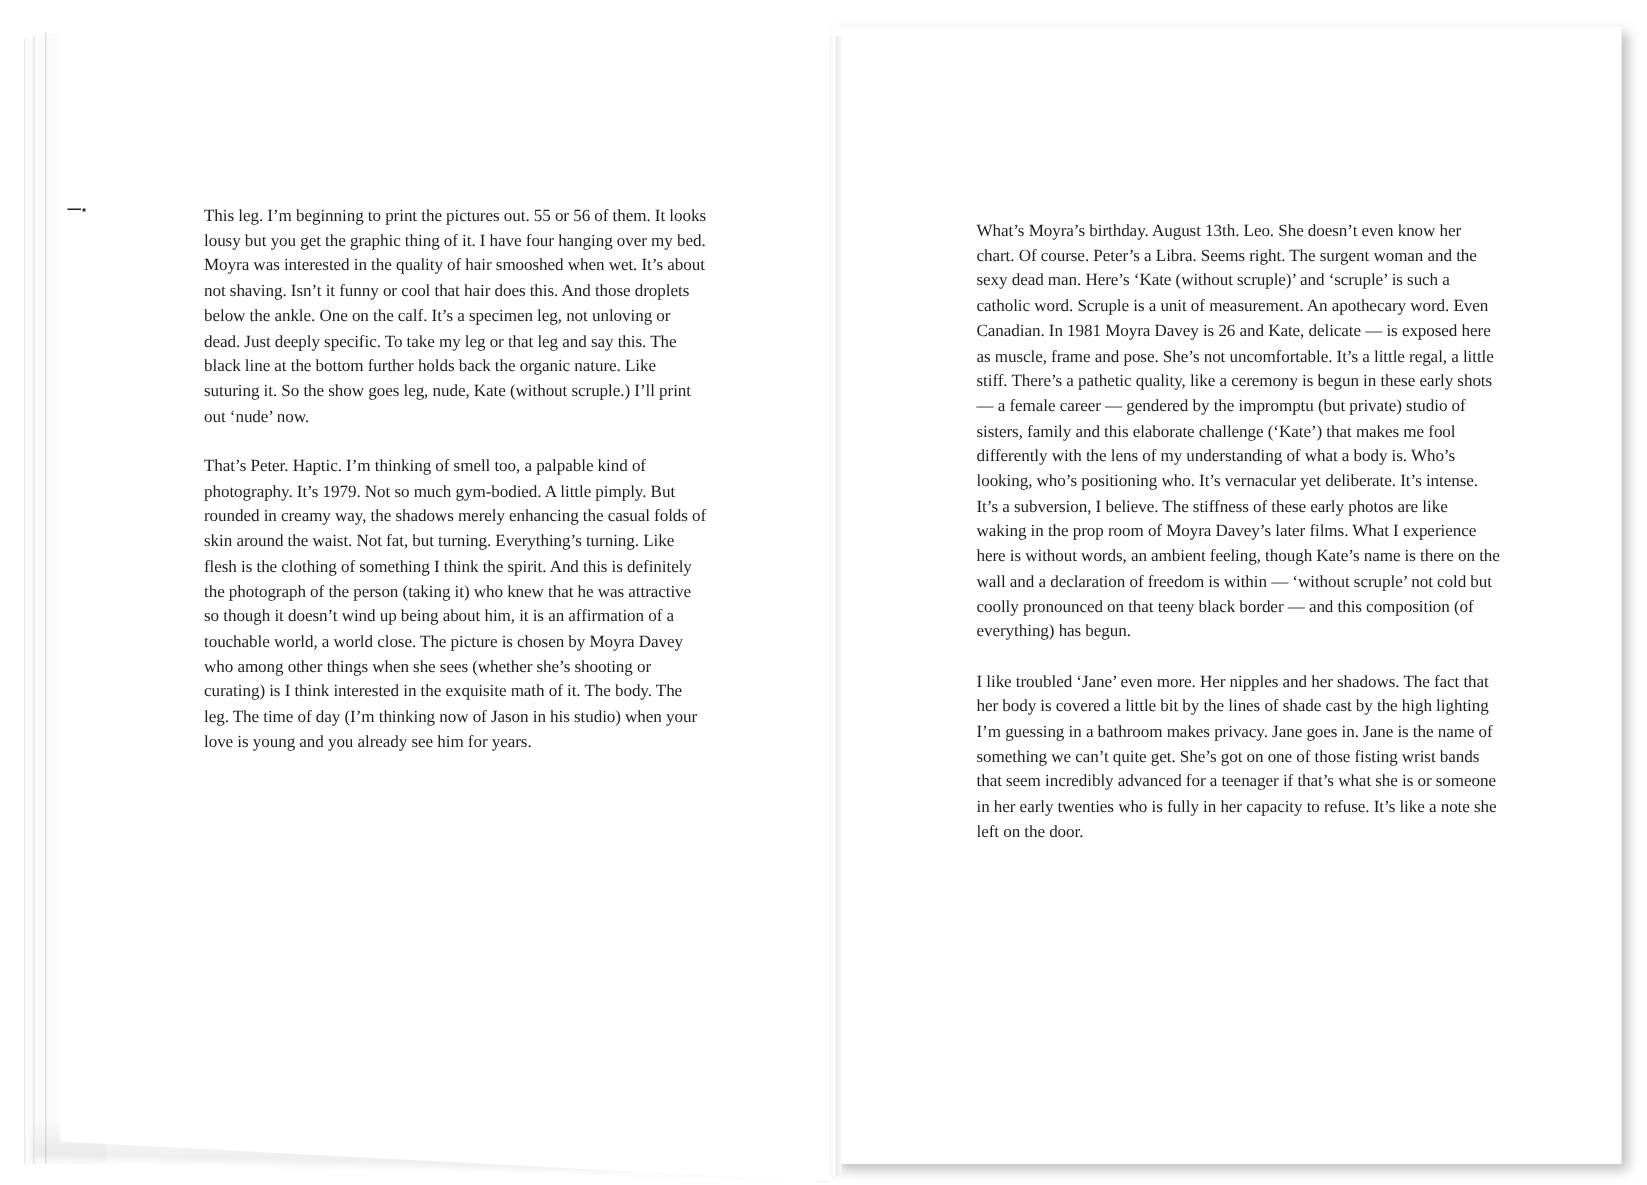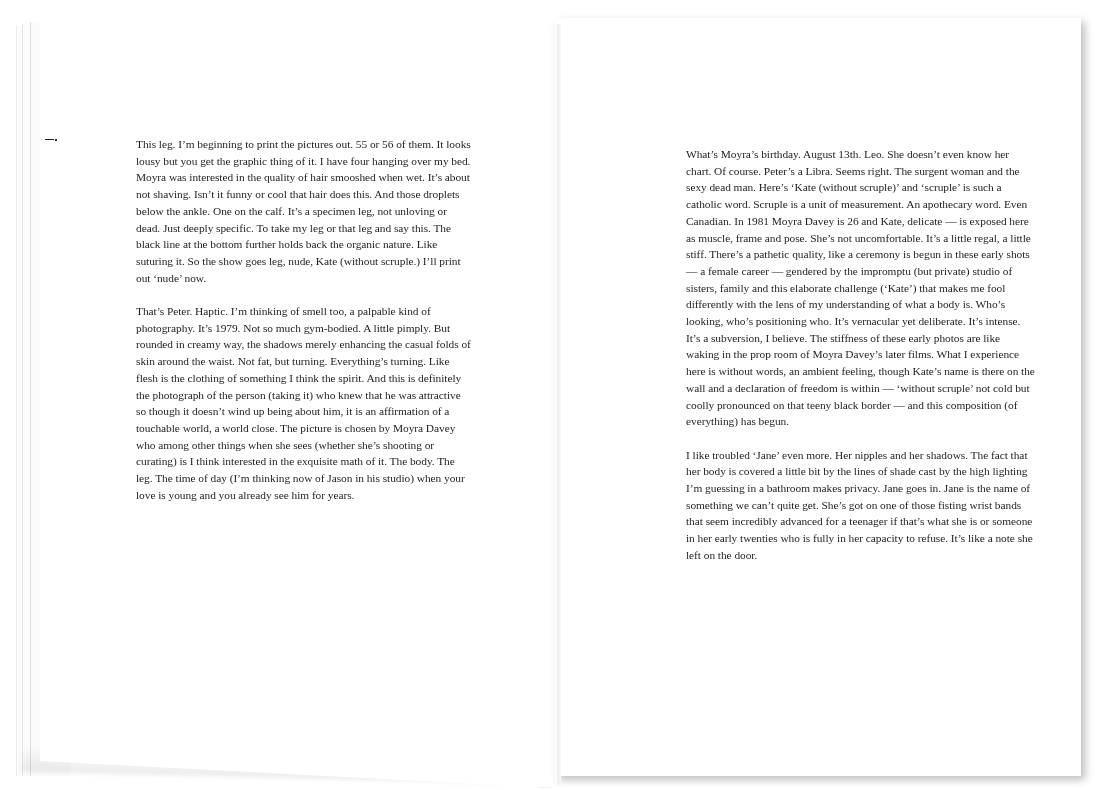--- a/index.html
+++ b/index.html
@@ -62,21 +62,21 @@
 
   .text-block {
     position: absolute;
     font-size: 11.4px;
     line-height: 16.7px;
     letter-spacing: -0.05px;
     color: #1e1e1e;
   }
   .text-block p { margin: 0 0 16.7px 0; }
   .left-text  { left: 136px; top: 124px; width: 336px; }
-  .right-text { left: 651px; top: 134px; width: 350px; margin-left: 35px; }
+  .right-text { left: 651px; top: 134px; width: 350px; }
 
   .mark {
     position: absolute;
     left: 45px; top: 127px;
     width: 9px; height: 1px;
     background: #222;
   }
   .mark-dot {
     position: absolute;
     left: 55px; top: 127px;

